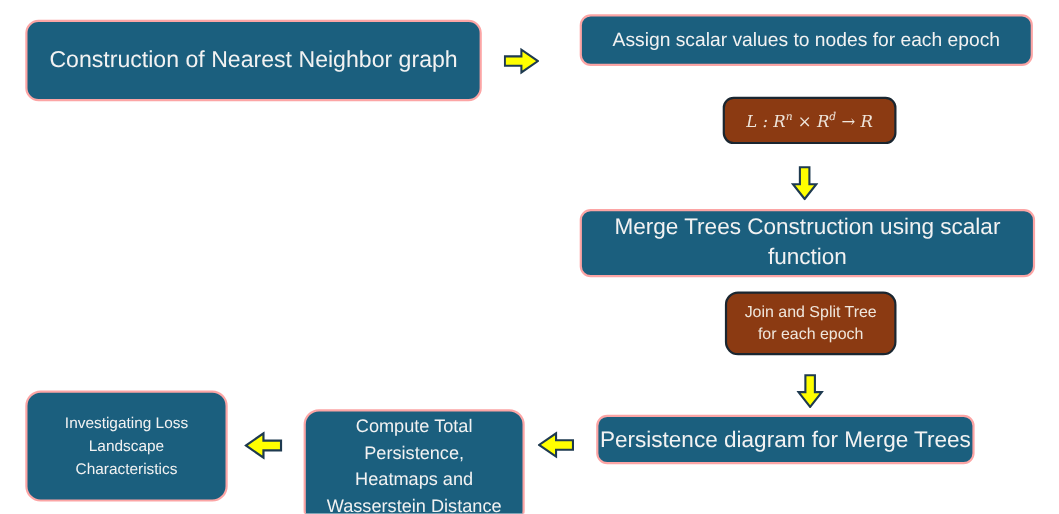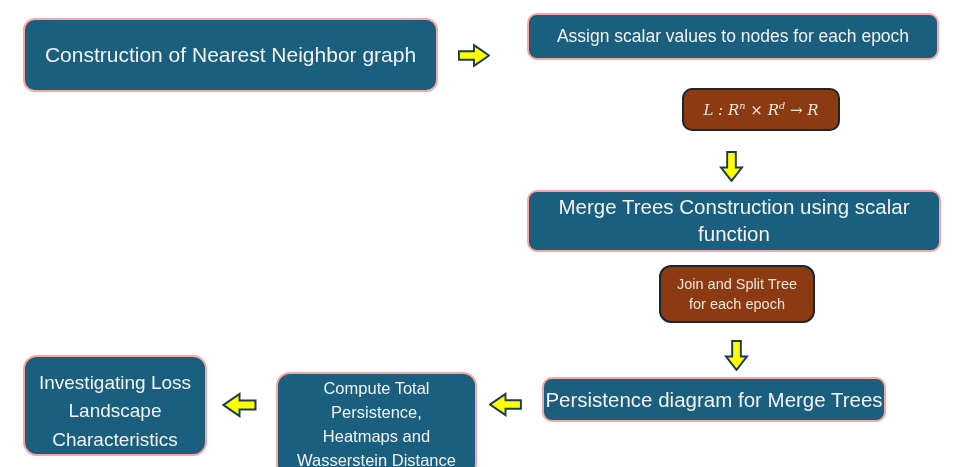--- a/index.html
+++ b/index.html
@@ -37,25 +37,25 @@
   }
   .arrow { position: absolute; }
   .arrow svg { display: block; }
 
   
   #n1 { left: 23px;  top: 18px;  width: 415px; height: 74px;  border-radius: 12px; font-size: 21px; }
   #n2 { left: 527px; top: 13px;  width: 412px; height: 47px;  border-radius: 10px; font-size: 17.5px; }
   #n3 { left: 527px; top: 190px; width: 414px; height: 62px;  border-radius: 10px; font-size: 20.5px; line-height: 1.3; }
   #n4 { left: 542px; top: 377px; width: 344px; height: 45px;  border-radius: 10px; font-size: 20.5px; }
   #n5 { left: 276px; top: 372px; width: 201px; height: 106px; border-radius: 14px; font-size: 16.5px; line-height: 1.45; }
-  #n6 { left: 23px;  top: 355px; width: 184px; height: 101px; border-radius: 14px; font-size: 19px; line-height: 1.5; align-items: flex-end; }
+  #n6 { left: 23px;  top: 355px; width: 184px; height: 101px; border-radius: 14px; font-size: 14px; line-height: 1.5; }
 
   
   #a1 { left: 657px; top: 88px;  width: 158px; height: 43px; border-radius: 10px;
-        font-family: "DejaVu Serif", serif; font-style: italic; font-size: 15px; margin-left: 25px; }
+        font-family: "DejaVu Serif", serif; font-style: italic; font-size: 15px; }
   #a1 sup { font-size: 0.65em; line-height: 0; }
   #a2 { left: 659px; top: 265px; width: 156px; height: 58px; border-radius: 12px;
         font-size: 14.5px; line-height: 1.4; text-align: center; }
 
   
   #ar1 { left: 458px; top: 43px; }
   #ar2 { left: 719px; top: 151px; }
   #ar3 { left: 724px; top: 340px; }
   #ar4 { left: 489px; top: 392px; }
   #ar5 { left: 222px; top: 392px; }

